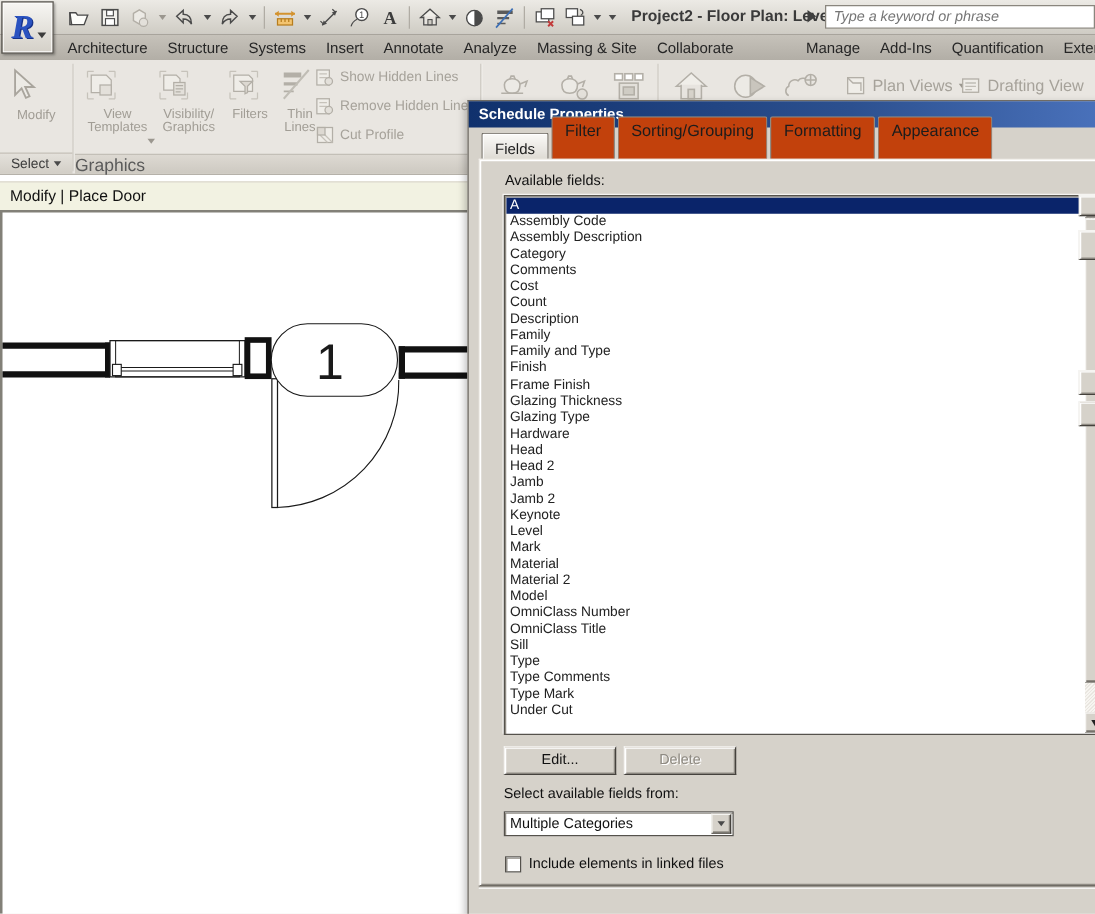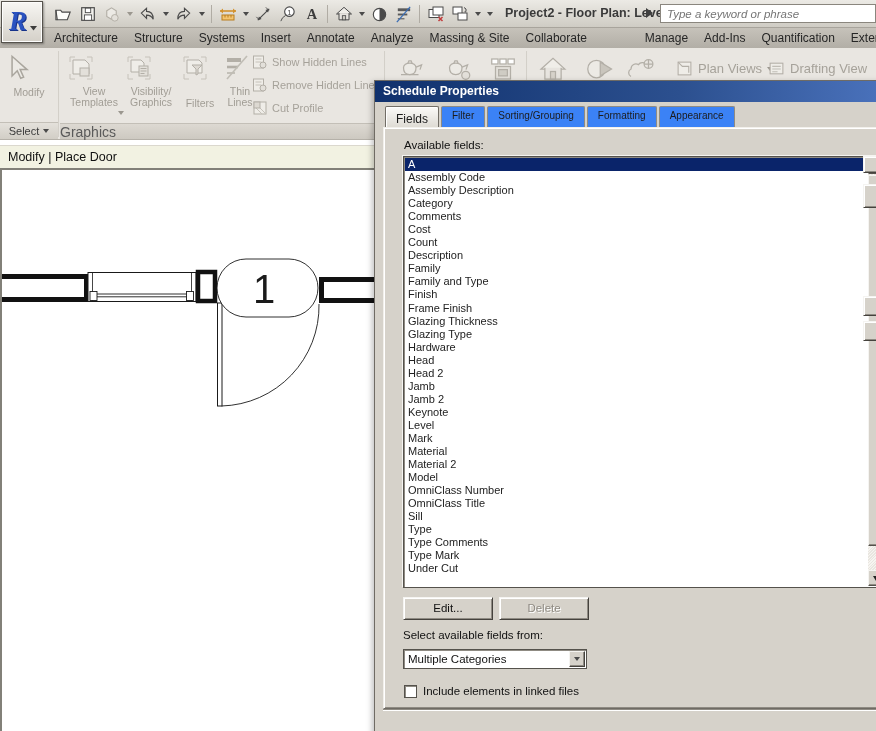--- a/index.html
+++ b/index.html
@@ -56,22 +56,22 @@
   
   .canvas { position:absolute; left:0; top:168px; width:374px; height:563px; background:#fff;
     border-top:2px solid #828078; border-left:2px solid #828078; }
 
   
   .dialog { position:absolute; left:374px; top:80px; width:510px; height:700px; background:#d6d2ca;
     border:1px solid #6f6b64; border-right:none; z-index:10; box-shadow:-2px 2px 6px rgba(0,0,0,.25); }
   .dlg-title { height:21px; background:linear-gradient(90deg,#10316d,#2c508f 60%,#4a72bc);
     color:#fff; font-weight:bold; font-size:12px; line-height:21px; padding-left:8px; }
   .dlg-tabs { position:absolute; left:10px; top:25px; display:flex; align-items:flex-end; height:21px; }
-  .dtab { font-size:10px; color:#1c1c1c; padding:3px 10px 2px; border:1px solid #8f8b83; border-bottom:none;
-    border-radius:2px 2px 0 0; background:#3b82f6; margin-right:2px; cursor:pointer; height:21px; }
+  .dtab { font-size:13px; color:#1c1c1c; padding:3px 10px 2px; border:1px solid #8f8b83; border-bottom:none;
+    border-radius:2px 2px 0 0; background:#c2410c; margin-right:2px; cursor:pointer; height:34px; }
   .dtab.active { background:linear-gradient(#fbfaf8,#dedbd4); height:21px; padding-top:5px; font-size:12px;
     border-color:#716d66; box-shadow: inset 1px 1px 0 #fff; }
   .tabpage { position:absolute; left:8px; top:46px; width:502px; height:582px;
     border:1px solid; border-color:#f2f0eb #6f6b64 #6f6b64 #f2f0eb;
     box-shadow: inset 1px 1px 0 #fff, inset -1px -1px 0 #8f8b83; }
   .dlg-label { position:absolute; font-size:11.5px; color:#111; }
   .listbox { position:absolute; left:28px; top:75px; width:483px; height:432px; background:#fff;
     border:1px solid #55524c; box-shadow: inset 1px 1px 0 #8f8b83, -1px -1px 0 #f5f4f1; }
   .list-inner { position:absolute; left:1px; top:1px; right:17px; bottom:1px; overflow:hidden; }
   .field-item { height:13.05px; font-size:11px; line-height:13px; padding-left:3px; white-space:nowrap; cursor:default; }
@@ -281,21 +281,21 @@
   <span class="chev dim" style="position:absolute;left:118px;top:63px;"></span>
   <div class="bigbtn" style="position:absolute;left:124px;top:5px;width:54px;">
     <svg width="30" height="30" viewBox="0 0 30 30">
       <path d="M4 4h5 M4 4v5 M26 4h-5 M26 4v5 M4 26h5 M4 26v-5 M26 26h-5 M26 26v-5" stroke="#c6c2ba" fill="none"></path>
       <path d="M7 7h10l3 3v9H7z" fill="#efede8" stroke="#b3afa7"></path>
       <rect x="15" y="13" width="9" height="10" fill="#e3e0da" stroke="#b3afa7"></rect>
       <path d="M16.5 15.5h6 M16.5 18h6 M16.5 20.5h4" stroke="#b3afa7"></path>
     </svg>
     <span class="lbl">Visibility/ Graphics</span>
   </div>
-  <div class="bigbtn" style="position:absolute;left:180px;top:5px;width:40px;gap:12px;">
+  <div class="bigbtn" style="position:absolute;left:180px;top:5px;width:40px;">
     <svg width="30" height="30" viewBox="0 0 30 30">
       <path d="M4 4h5 M4 4v5 M26 4h-5 M26 4v5 M4 26h5 M4 26v-5 M26 26h-5 M26 26v-5" stroke="#c6c2ba" fill="none"></path>
       <path d="M7 7h12l3 3v10H7z" fill="#efede8" stroke="#b3afa7"></path>
       <path d="M12 12h10l-4 4v5l-2 1v-6z" fill="#ddd9d2" stroke="#b3afa7"></path>
     </svg>
     <span class="lbl">Filters</span>
   </div>
   <div class="bigbtn" style="position:absolute;left:222px;top:5px;width:36px;">
     <svg width="30" height="30" viewBox="0 0 30 30">
       <path d="M5 7h14" stroke="#b3afa7" stroke-width="4"></path>

